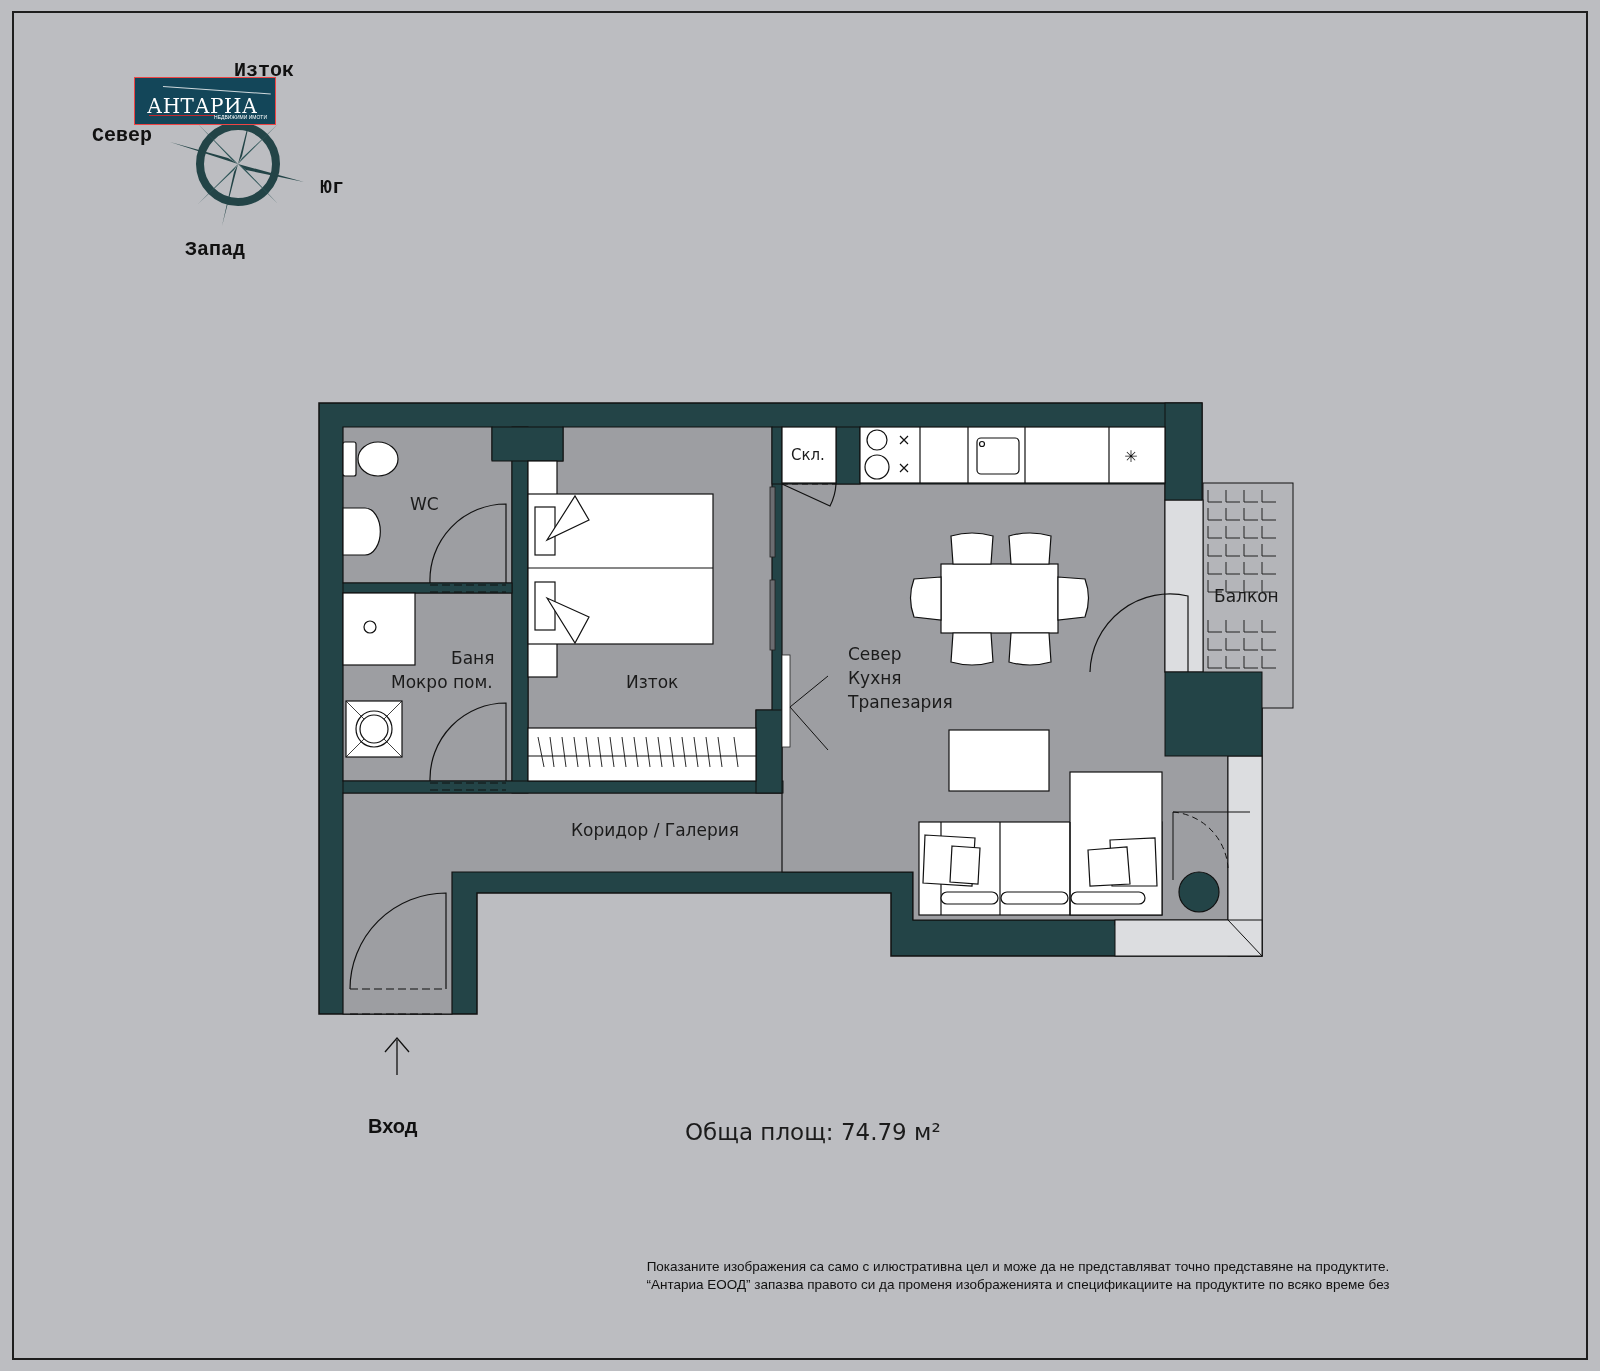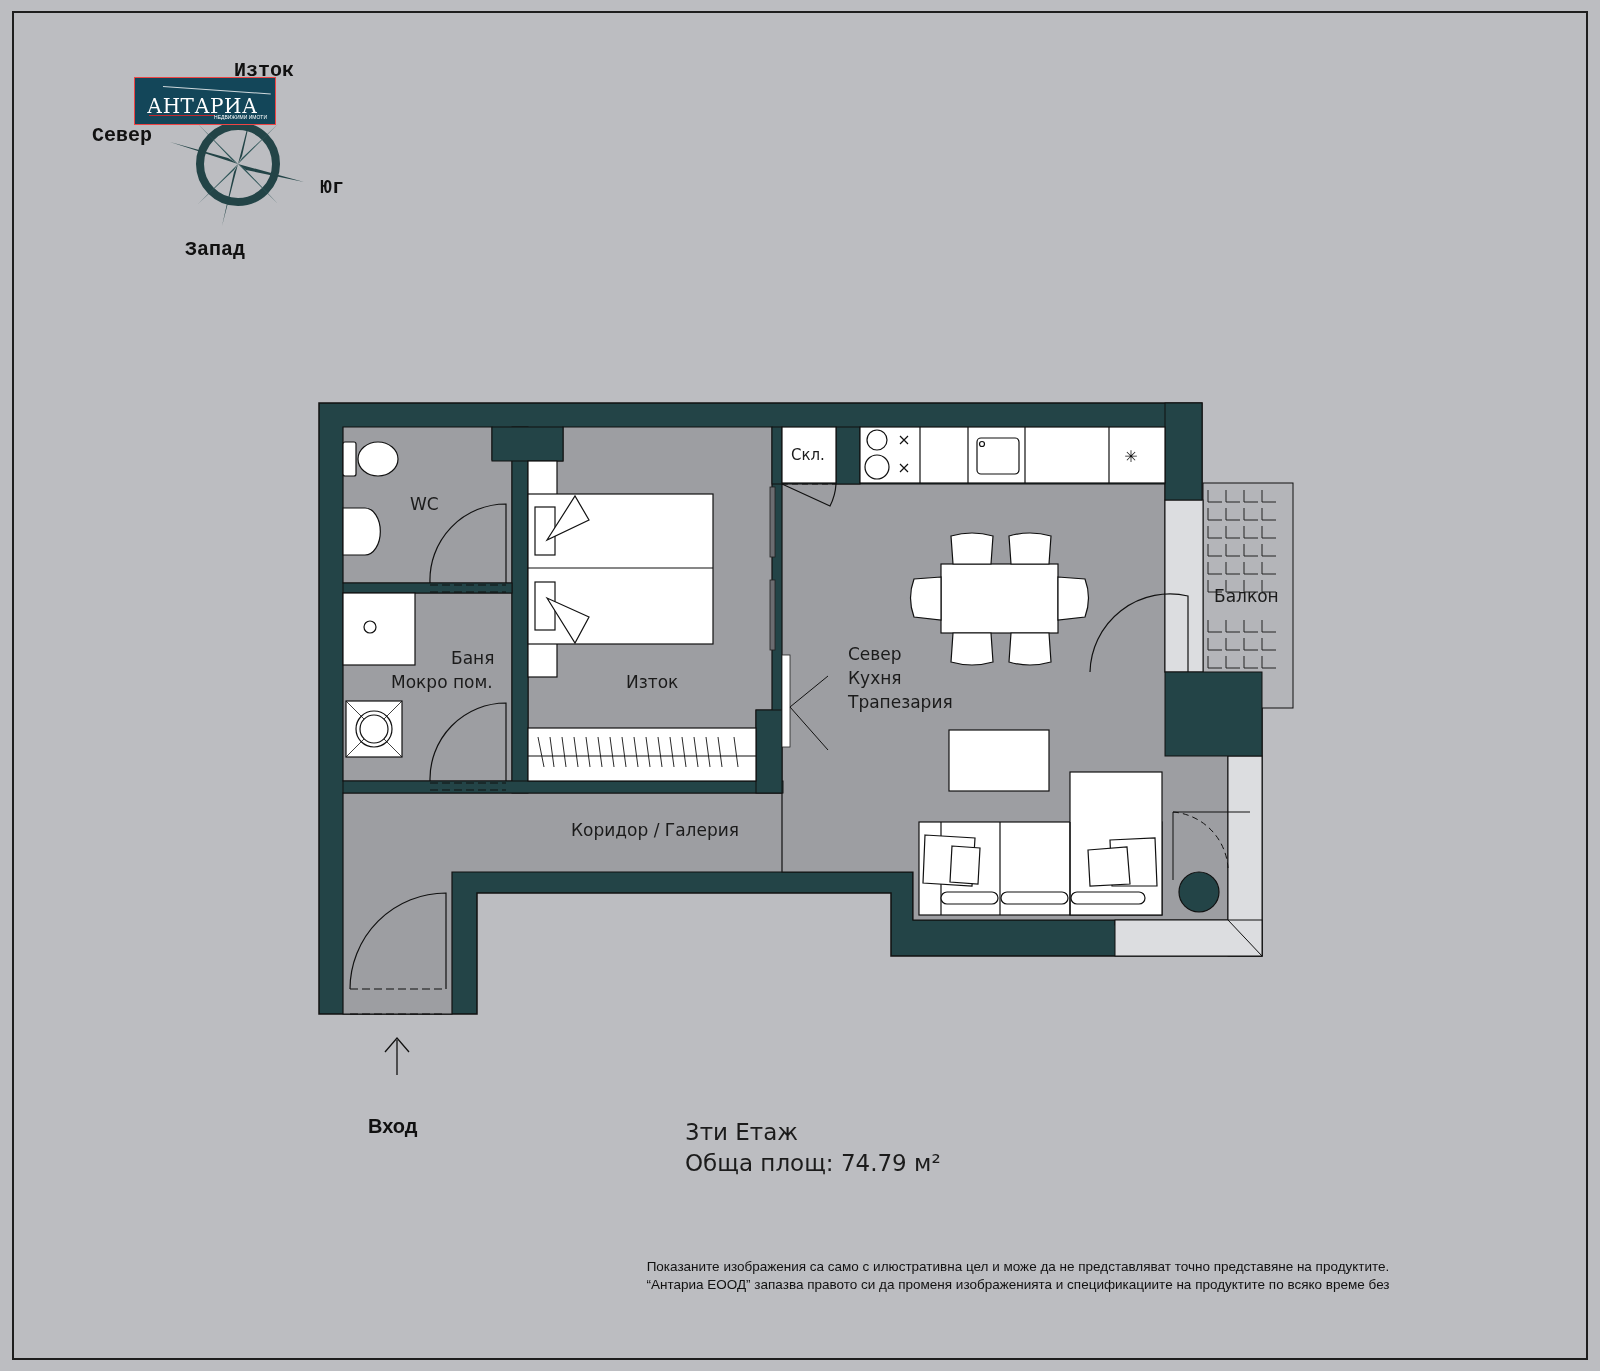--- a/index.html
+++ b/index.html
@@ -189,20 +189,19 @@
 <div class="room-label" style="left:791px;top:443px;font-size:15px">Скл.</div>
 <div class="room-label" style="left:848px;top:642px">Север</div>
 <div class="room-label" style="left:848px;top:666px">Кухня</div>
 <div class="room-label" style="left:848px;top:690px">Трапезария</div>
 <div class="room-label" style="left:1214px;top:584px">Балкон</div>
 <div class="room-label" style="left:571px;top:818px">Коридор / Галерия</div>
 
 <div class="entrance">Вход</div>
 
 <div class="info">
-  <div>3ти Етаж</div>
   <div>Обща площ: 74.79 м²</div>
 </div>
 
 <div class="disclaimer">
   <div>Показаните изображения са само с илюстративна цел и може да не представляват точно представяне на продуктите.</div>
   <div>“Антариа ЕООД” запазва правото си да променя изображенията и спецификациите на продуктите по всяко време без</div>
 </div>
 
 </body></html>

